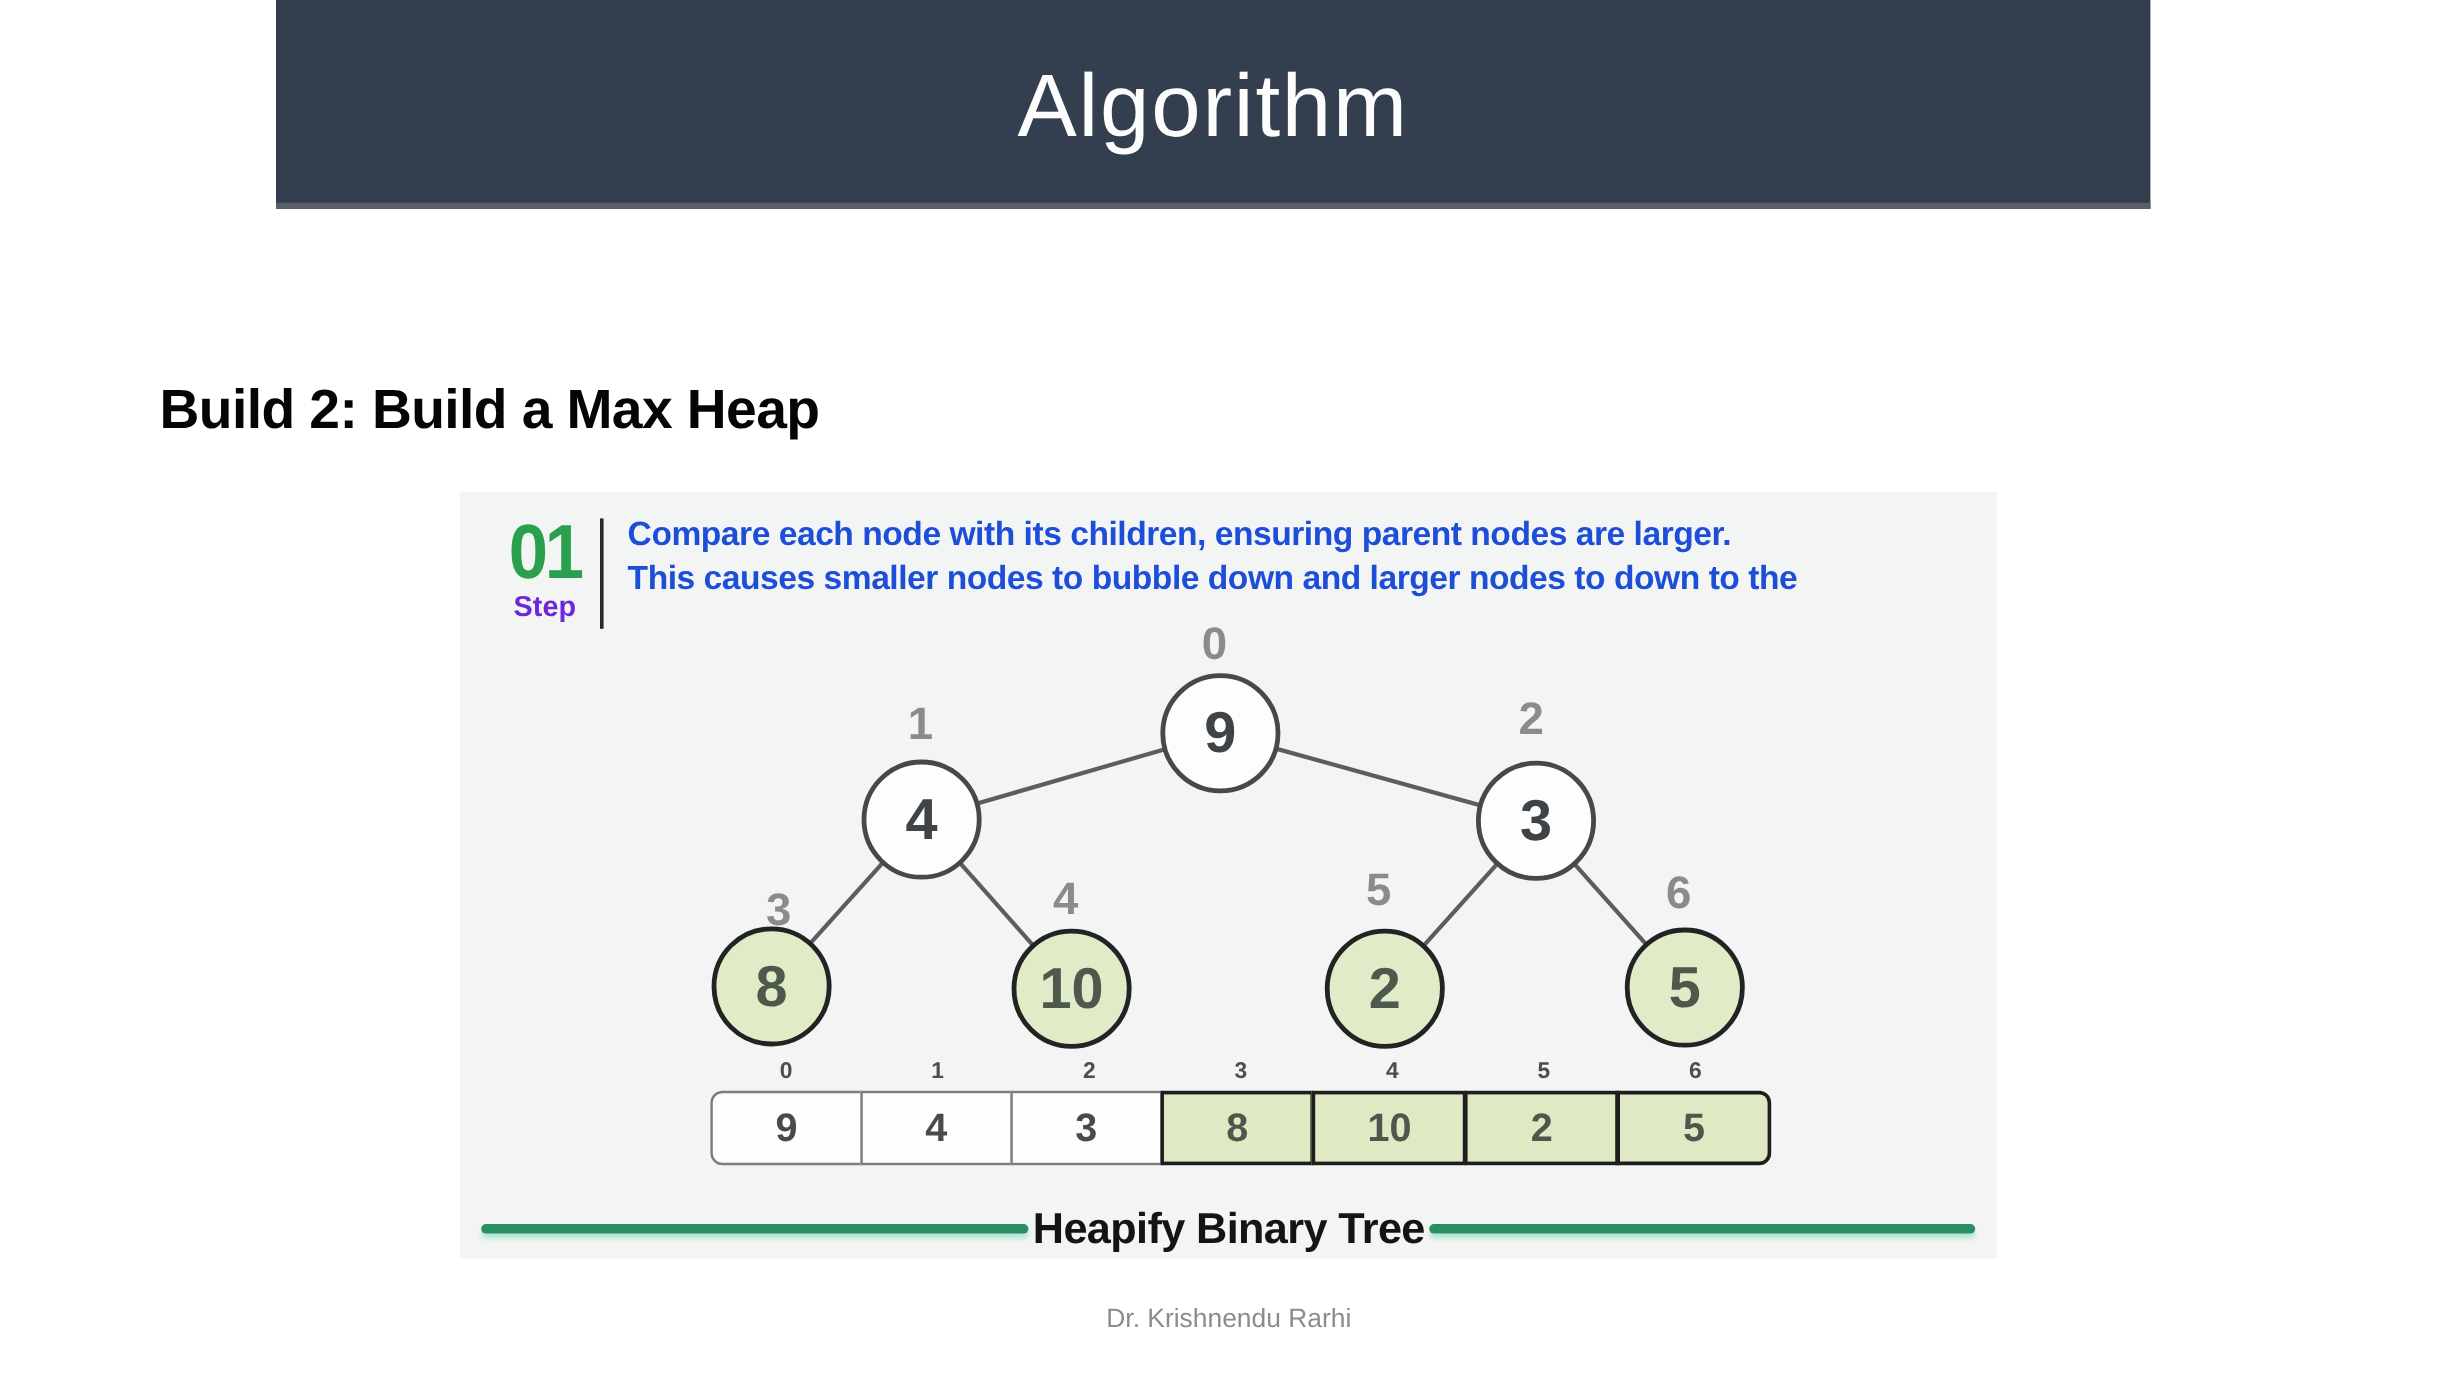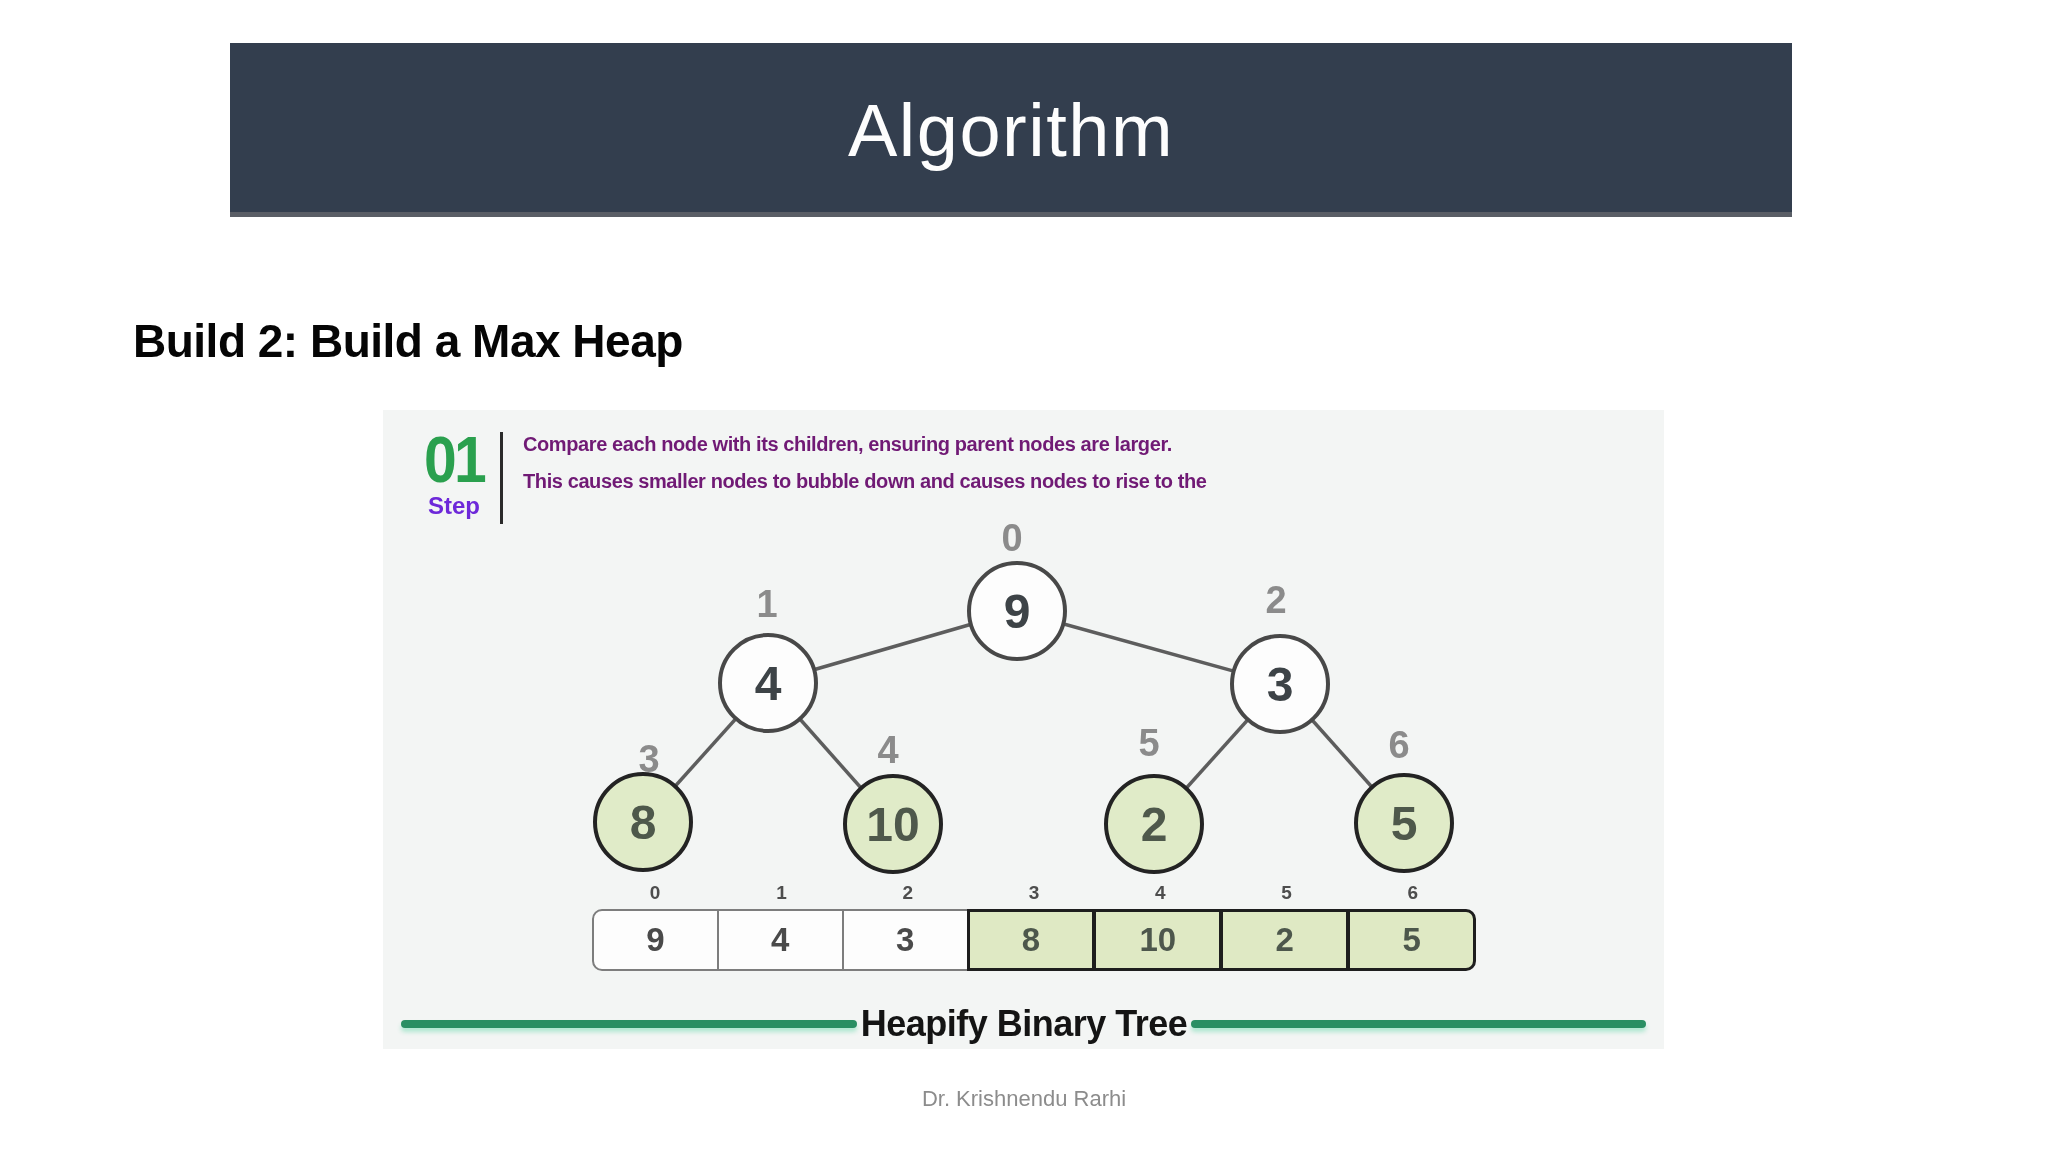--- a/index.html
+++ b/index.html
@@ -6,21 +6,21 @@
   html,body { background:#ffffff; }
   .slide {
     position:relative; width:2048px; height:1152px;
     background:#ffffff; overflow:hidden;
     font-family:"Liberation Sans", sans-serif;
   }
   
   .header {
     position:absolute; left:230px; top:0; width:1562px; height:174px;
     background:#333e4e; border-bottom:5px solid #5a5e66;
-    display:flex; align-items:center; justify-content:center;margin-top:43px;
+    display:flex; align-items:center; justify-content:center;
   }
   .header-title {
     color:#fdfdfd; font-size:74px; font-weight:300; letter-spacing:1.5px;
     padding-top:6px;
   }
   
   .step-heading {
     position:absolute; left:133px; top:314px;
     font-size:46px; font-weight:700; color:#050505; letter-spacing:-0.5px;
   }
@@ -35,21 +35,21 @@
     font-size:64px; font-weight:800; color:#2aa04e; letter-spacing:-3px;
     line-height:60px; transform:scaleX(0.92); transform-origin:center;
   }
   .step-label { font-size:24px; font-weight:600; color:#6d28d9; margin-top:2px; }
   .step-divider {
     position:absolute; left:117px; top:22px; width:3px; height:92px; background:#2a2a2a;
   }
   
   .description {
     position:absolute; left:140px; top:16px; width:1090px;
-    font-size:20px; font-weight:600; color:#701a75; line-height:37px;
+    font-size:28px; font-weight:600; color:#1d4ed8; line-height:37px;
     letter-spacing:-0.4px;
   }
   
   .tree-svg { position:absolute; left:0; top:0; width:1281px; height:639px; }
   .tree-node {
     position:absolute; width:100px; height:100px; border-radius:50%;
     background:#fdfdfd; border:4px solid #484848;
     display:flex; align-items:center; justify-content:center;
     font-size:48px; font-weight:700; color:#3d4347;
   }
@@ -111,21 +111,21 @@
   <div class="figure">
 
     <div class="step-badge">
       <div class="step-number">01</div>
       <div class="step-label">Step</div>
     </div>
     <div class="step-divider"></div>
 
     <div class="description">
       <div>Compare each node with its children, ensuring parent nodes are larger.</div>
-      <div>This causes smaller nodes to bubble down and causes nodes to rise to the</div>
+      <div>This causes smaller nodes to bubble down and larger nodes to down to the</div>
     </div>
 
     <svg class="tree-svg">
         <line x1="634" y1="201" x2="385" y2="273" stroke="#5d5d5d" stroke-width="3.5"></line>
         <line x1="634" y1="201" x2="897" y2="274" stroke="#5d5d5d" stroke-width="3.5"></line>
         <line x1="385" y1="273" x2="260" y2="412" stroke="#5d5d5d" stroke-width="3.5"></line>
         <line x1="385" y1="273" x2="510" y2="414" stroke="#5d5d5d" stroke-width="3.5"></line>
         <line x1="897" y1="274" x2="771" y2="414" stroke="#5d5d5d" stroke-width="3.5"></line>
         <line x1="897" y1="274" x2="1021" y2="413" stroke="#5d5d5d" stroke-width="3.5"></line>
       </svg>

